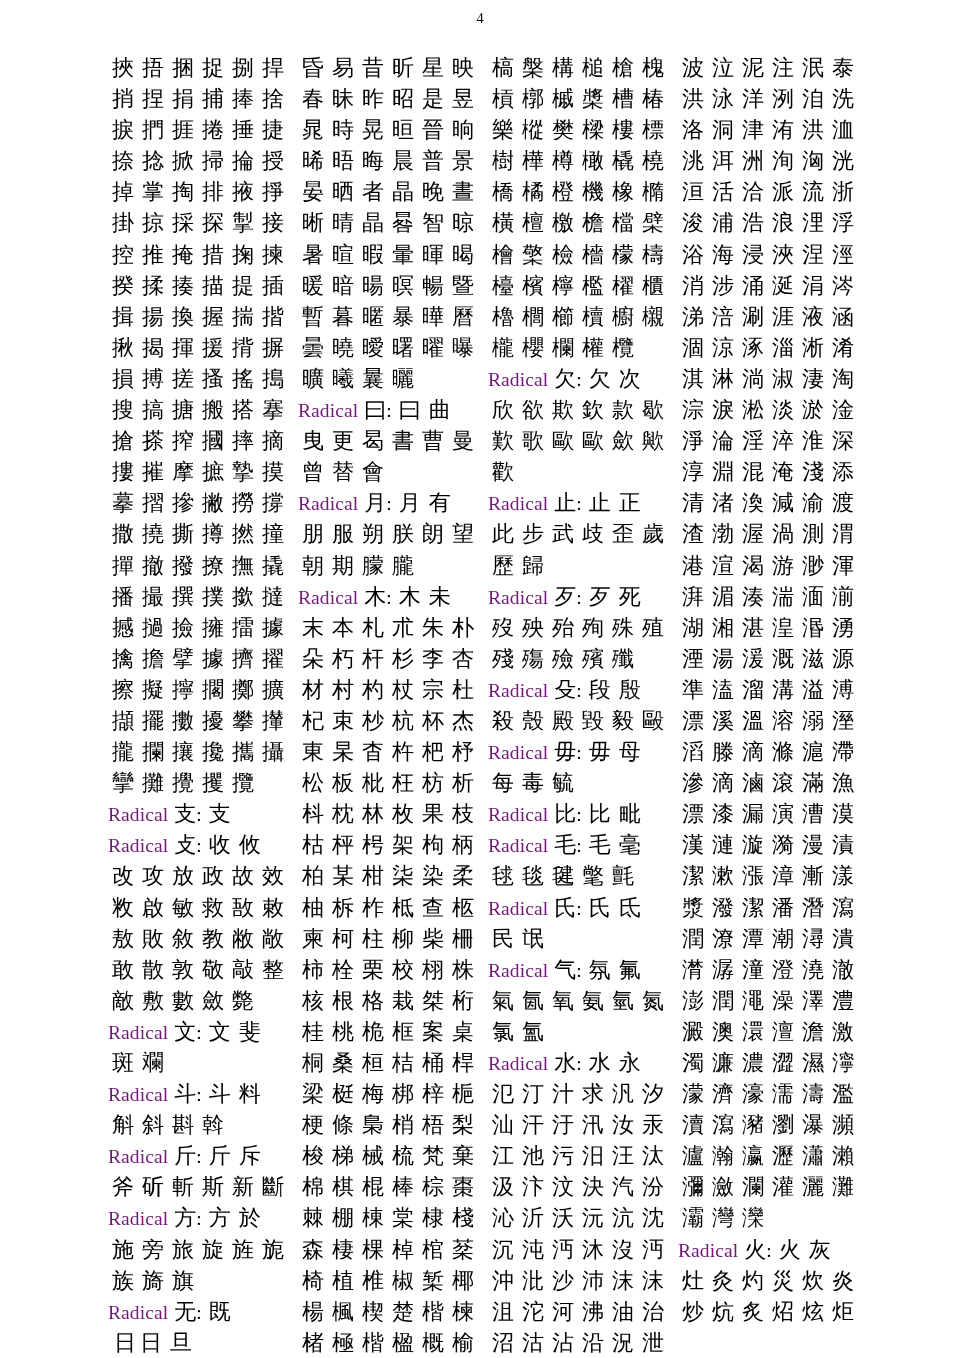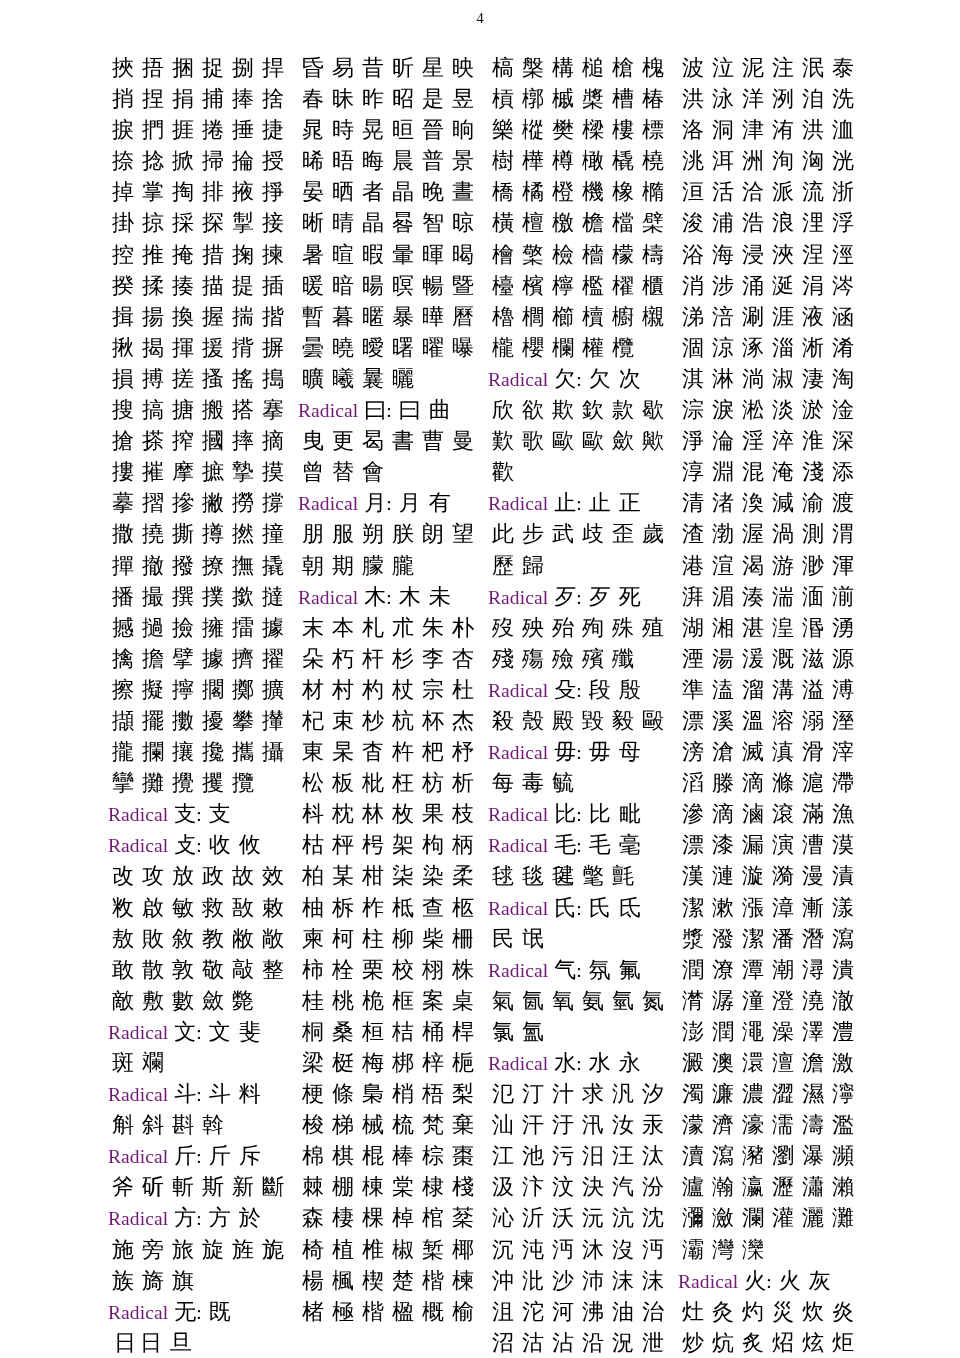--- a/index.html
+++ b/index.html
@@ -269,20 +269,21 @@
           <div class="row"><span class="ch">材</span><span class="ch">村</span><span class="ch">杓</span><span class="ch">杖</span><span class="ch">宗</span><span class="ch">杜</span></div>
           <div class="row"><span class="ch">杞</span><span class="ch">束</span><span class="ch">杪</span><span class="ch">杭</span><span class="ch">杯</span><span class="ch">杰</span></div>
           <div class="row"><span class="ch">東</span><span class="ch">杲</span><span class="ch">杳</span><span class="ch">杵</span><span class="ch">杷</span><span class="ch">杼</span></div>
           <div class="row"><span class="ch">松</span><span class="ch">板</span><span class="ch">枇</span><span class="ch">枉</span><span class="ch">枋</span><span class="ch">析</span></div>
           <div class="row"><span class="ch">枓</span><span class="ch">枕</span><span class="ch">林</span><span class="ch">枚</span><span class="ch">果</span><span class="ch">枝</span></div>
           <div class="row"><span class="ch">枯</span><span class="ch">枰</span><span class="ch">枵</span><span class="ch">架</span><span class="ch">枸</span><span class="ch">柄</span></div>
           <div class="row"><span class="ch">柏</span><span class="ch">某</span><span class="ch">柑</span><span class="ch">柒</span><span class="ch">染</span><span class="ch">柔</span></div>
           <div class="row"><span class="ch">柚</span><span class="ch">柝</span><span class="ch">柞</span><span class="ch">柢</span><span class="ch">查</span><span class="ch">柩</span></div>
           <div class="row"><span class="ch">柬</span><span class="ch">柯</span><span class="ch">柱</span><span class="ch">柳</span><span class="ch">柴</span><span class="ch">柵</span></div>
           <div class="row"><span class="ch">柿</span><span class="ch">栓</span><span class="ch">栗</span><span class="ch">校</span><span class="ch">栩</span><span class="ch">株</span></div>
+          <div class="row"><span class="ch">核</span><span class="ch">根</span><span class="ch">格</span><span class="ch">栽</span><span class="ch">桀</span><span class="ch">桁</span></div>
           <div class="row"><span class="ch">桂</span><span class="ch">桃</span><span class="ch">桅</span><span class="ch">框</span><span class="ch">案</span><span class="ch">桌</span></div>
           <div class="row"><span class="ch">桐</span><span class="ch">桑</span><span class="ch">桓</span><span class="ch">桔</span><span class="ch">桶</span><span class="ch">桿</span></div>
           <div class="row"><span class="ch">梁</span><span class="ch">梃</span><span class="ch">梅</span><span class="ch">梆</span><span class="ch">梓</span><span class="ch">梔</span></div>
           <div class="row"><span class="ch">梗</span><span class="ch">條</span><span class="ch">梟</span><span class="ch">梢</span><span class="ch">梧</span><span class="ch">梨</span></div>
           <div class="row"><span class="ch">梭</span><span class="ch">梯</span><span class="ch">械</span><span class="ch">梳</span><span class="ch">梵</span><span class="ch">棄</span></div>
           <div class="row"><span class="ch">棉</span><span class="ch">棋</span><span class="ch">棍</span><span class="ch">棒</span><span class="ch">棕</span><span class="ch">棗</span></div>
           <div class="row"><span class="ch">棘</span><span class="ch">棚</span><span class="ch">棟</span><span class="ch">棠</span><span class="ch">棣</span><span class="ch">棧</span></div>
           <div class="row"><span class="ch">森</span><span class="ch">棲</span><span class="ch">棵</span><span class="ch">棹</span><span class="ch">棺</span><span class="ch">棻</span></div>
           <div class="row"><span class="ch">椅</span><span class="ch">植</span><span class="ch">椎</span><span class="ch">椒</span><span class="ch">椠</span><span class="ch">椰</span></div>
           <div class="row"><span class="ch">楊</span><span class="ch">楓</span><span class="ch">楔</span><span class="ch">楚</span><span class="ch">楷</span><span class="ch">楝</span></div>
@@ -432,21 +433,20 @@
           <div class="row"><span class="ch">淨</span><span class="ch">淪</span><span class="ch">淫</span><span class="ch">淬</span><span class="ch">淮</span><span class="ch">深</span></div>
           <div class="row"><span class="ch">淳</span><span class="ch">淵</span><span class="ch">混</span><span class="ch">淹</span><span class="ch">淺</span><span class="ch">添</span></div>
           <div class="row"><span class="ch">清</span><span class="ch">渚</span><span class="ch">渙</span><span class="ch">減</span><span class="ch">渝</span><span class="ch">渡</span></div>
           <div class="row"><span class="ch">渣</span><span class="ch">渤</span><span class="ch">渥</span><span class="ch">渦</span><span class="ch">測</span><span class="ch">渭</span></div>
           <div class="row"><span class="ch">港</span><span class="ch">渲</span><span class="ch">渴</span><span class="ch">游</span><span class="ch">渺</span><span class="ch">渾</span></div>
           <div class="row"><span class="ch">湃</span><span class="ch">湄</span><span class="ch">湊</span><span class="ch">湍</span><span class="ch">湎</span><span class="ch">湔</span></div>
           <div class="row"><span class="ch">湖</span><span class="ch">湘</span><span class="ch">湛</span><span class="ch">湟</span><span class="ch">湣</span><span class="ch">湧</span></div>
           <div class="row"><span class="ch">湮</span><span class="ch">湯</span><span class="ch">湲</span><span class="ch">溉</span><span class="ch">滋</span><span class="ch">源</span></div>
           <div class="row"><span class="ch">準</span><span class="ch">溘</span><span class="ch">溜</span><span class="ch">溝</span><span class="ch">溢</span><span class="ch">溥</span></div>
           <div class="row"><span class="ch">漂</span><span class="ch">溪</span><span class="ch">溫</span><span class="ch">溶</span><span class="ch">溺</span><span class="ch">溼</span></div>
-          <div class="row"><span class="ch">滂</span><span class="ch">滄</span><span class="ch">滅</span><span class="ch">滇</span><span class="ch">滑</span><span class="ch">滓</span></div>
           <div class="row"><span class="ch">滔</span><span class="ch">滕</span><span class="ch">滴</span><span class="ch">滌</span><span class="ch">滬</span><span class="ch">滯</span></div>
           <div class="row"><span class="ch">滲</span><span class="ch">滴</span><span class="ch">滷</span><span class="ch">滾</span><span class="ch">滿</span><span class="ch">漁</span></div>
           <div class="row"><span class="ch">漂</span><span class="ch">漆</span><span class="ch">漏</span><span class="ch">演</span><span class="ch">漕</span><span class="ch">漠</span></div>
           <div class="row"><span class="ch">漢</span><span class="ch">漣</span><span class="ch">漩</span><span class="ch">漪</span><span class="ch">漫</span><span class="ch">漬</span></div>
           <div class="row"><span class="ch">潔</span><span class="ch">漱</span><span class="ch">漲</span><span class="ch">漳</span><span class="ch">漸</span><span class="ch">漾</span></div>
           <div class="row"><span class="ch">漿</span><span class="ch">潑</span><span class="ch">潔</span><span class="ch">潘</span><span class="ch">潛</span><span class="ch">瀉</span></div>
           <div class="row"><span class="ch">潤</span><span class="ch">潦</span><span class="ch">潭</span><span class="ch">潮</span><span class="ch">潯</span><span class="ch">潰</span></div>
           <div class="row"><span class="ch">潸</span><span class="ch">潺</span><span class="ch">潼</span><span class="ch">澄</span><span class="ch">澆</span><span class="ch">澈</span></div>
           <div class="row"><span class="ch">澎</span><span class="ch">潤</span><span class="ch">澠</span><span class="ch">澡</span><span class="ch">澤</span><span class="ch">澧</span></div>
           <div class="row"><span class="ch">澱</span><span class="ch">澳</span><span class="ch">澴</span><span class="ch">澶</span><span class="ch">澹</span><span class="ch">激</span></div>

